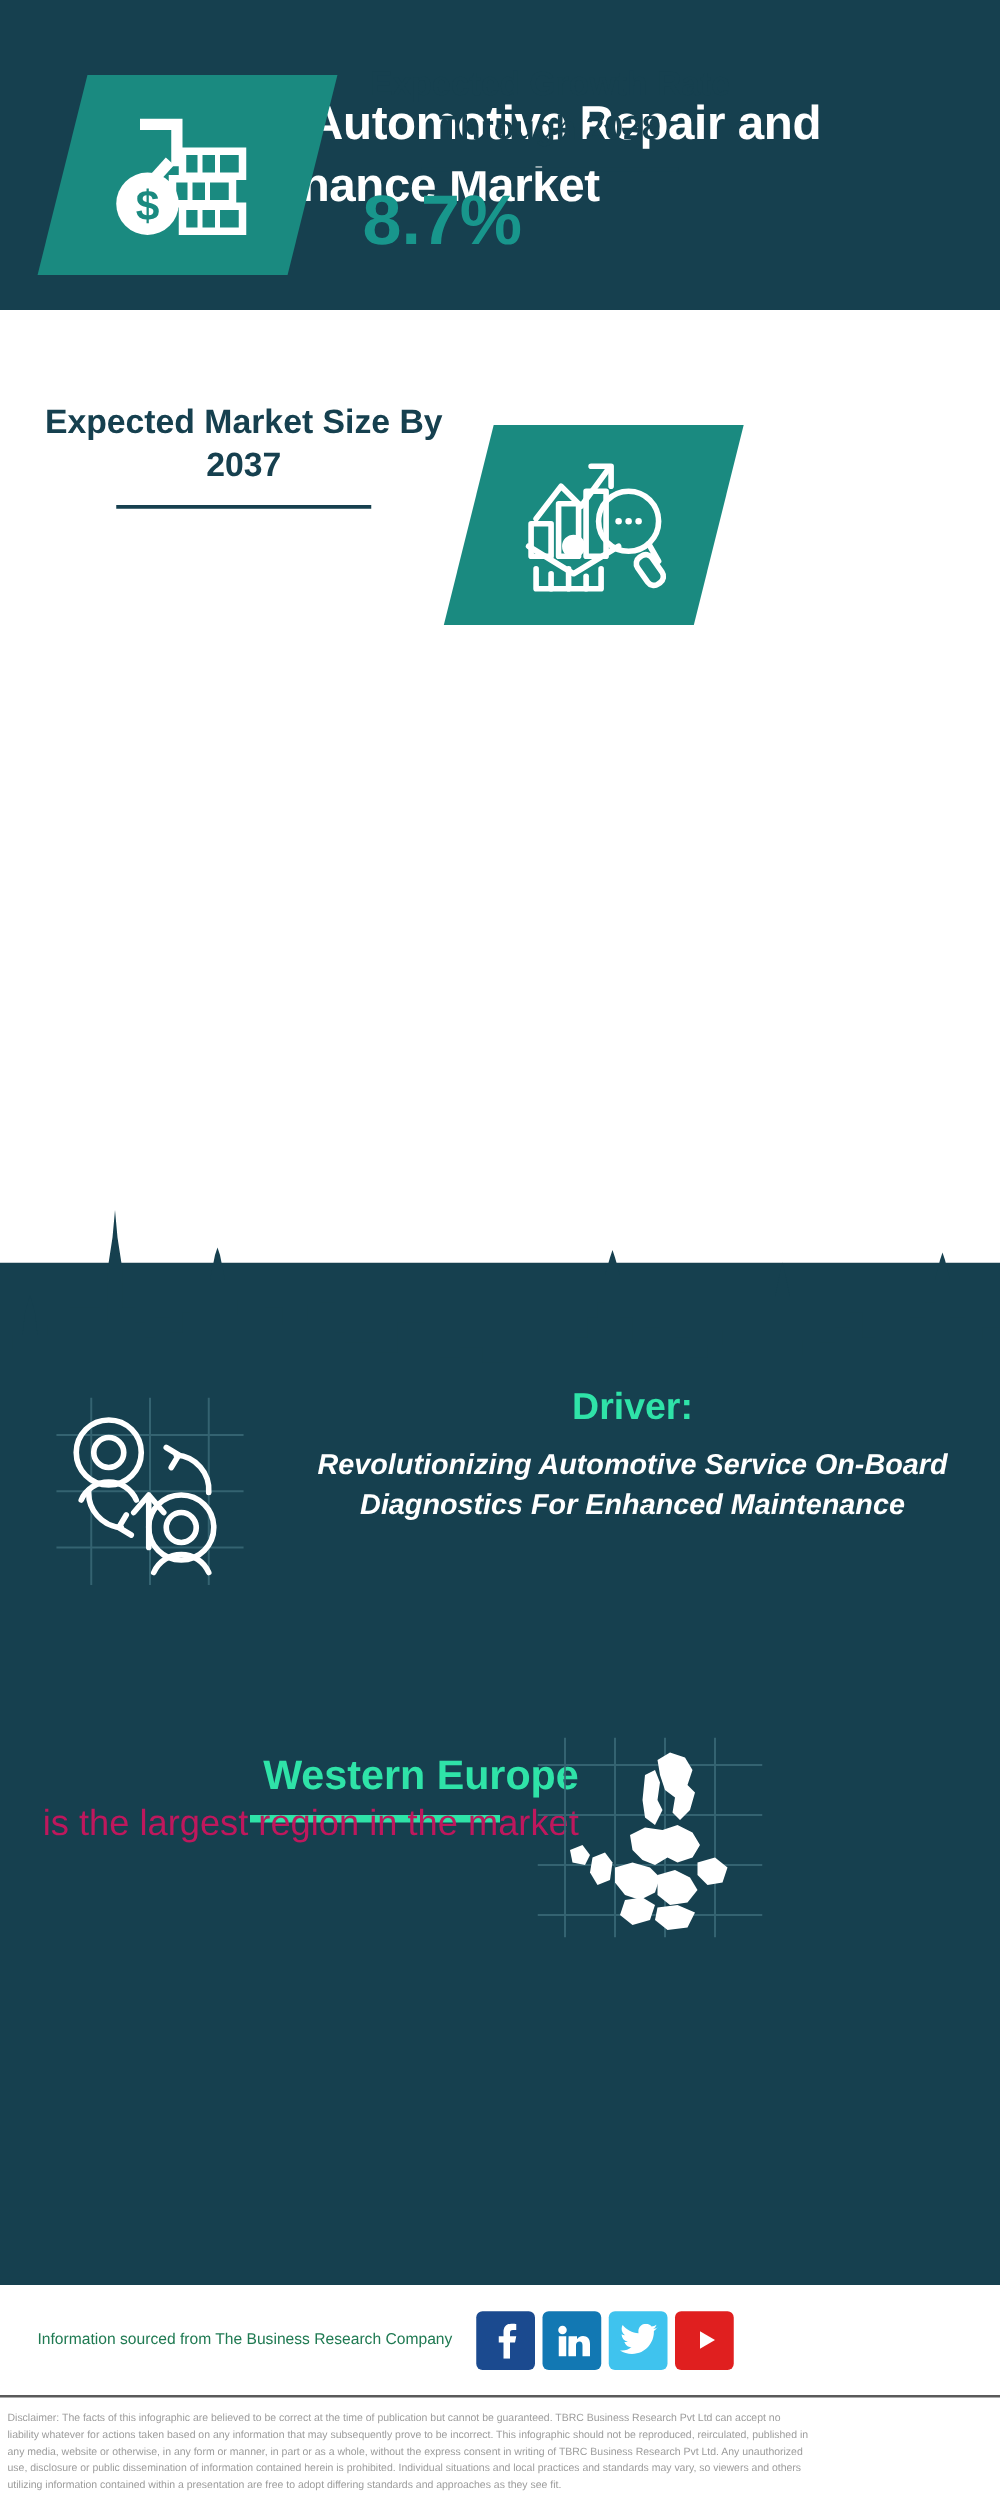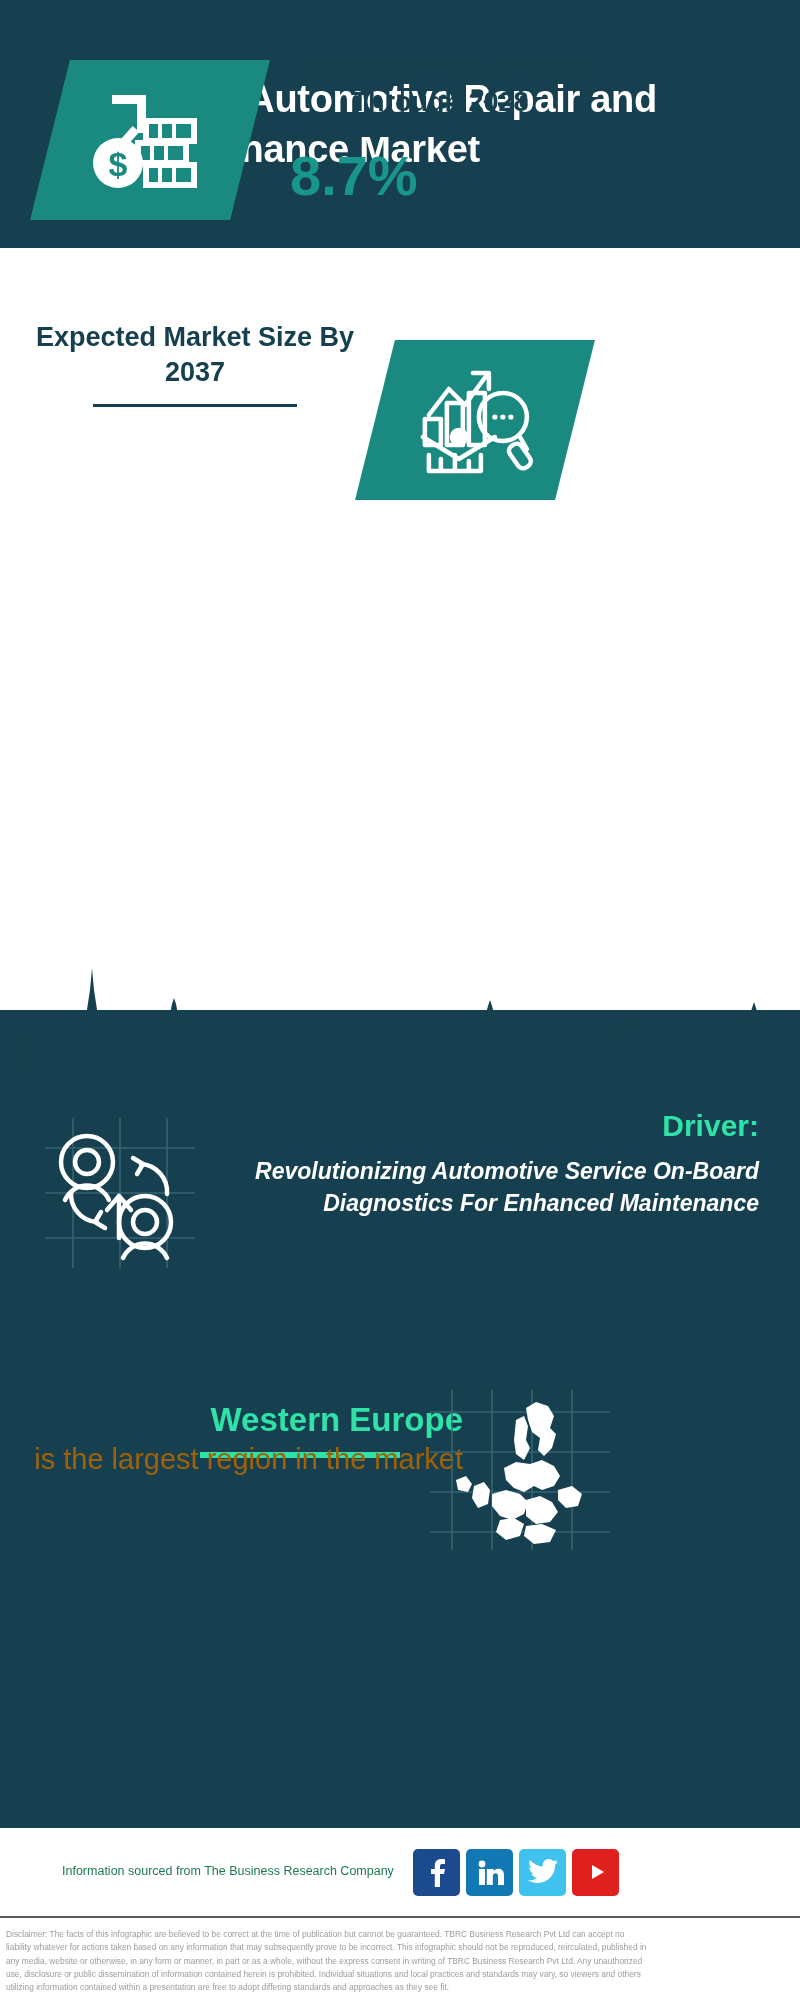--- a/index.html
+++ b/index.html
@@ -69,41 +69,41 @@
 
   
   .dark-zone {
     position:absolute; left:0; top:1010px; width:800px; height:818px;
     background:#16404f; z-index:-1;
   }
 
   
   .driver-wrap { position:absolute; left:0; top:1108px; width:800px; }
   .driver-icon { position:absolute; left:45px; top:10px; width:150px; height:150px; }
-  .driver-text { position:absolute; left:199px; top:0; width:560px; text-align:right; }
+  .driver-text { position:absolute; left:226px; top:0; width:560px; text-align:center; }
   .driver-heading { color:#2fe3a8; font-weight:bold; font-size:30px; line-height:1.2; margin-bottom:12px; }
   .driver-body { color:#ffffff; font-weight:bold; font-size:23px; line-height:1.37;font-style:italic; }
 
   .green-rule {
     position:absolute; left:200px; top:1452px; width:200px; height:6px;
     background:#2fe3a8;
   }
 
   
   .region-wrap { position:absolute; left:0; top:1400px; width:800px; }
   .region-text { position:absolute; left:20px; top:0; width:430px; text-align:right;margin-left:13px; }
   .region-name { color:#2fe3a8; font-weight:bold; font-size:33px; line-height:1.24; }
-  .region-sub { color:#a16207; font-size:29px; line-height:1.3; font-weight:normal; }
+  .region-sub { color:#be185d; font-size:29px; line-height:1.3; font-weight:normal; }
   .region-map { position:absolute; left:430px; top:-10px; width:180px; height:160px; }
 
   
   .footer {
     position:absolute; left:0; top:1828px; width:800px; height:88px;
     background:#ffffff;
-    display:flex; align-items:center;padding-left:32px;
+    display:flex; align-items:center;
   }
   .footer-src { margin-left:30px; width:345px; }
   .footer-src div { color:#1f7a52; font-size:12.5px; line-height:1.55; }
   .social-row { display:flex; gap:6px; margin-left:6px; }
   .social { width:47px; height:47px; border-radius:5px; display:flex; align-items:center; justify-content:center; }
   .s-fb { background:#1b4a8f; }
   .s-li { background:#1278b3; }
   .s-tw { background:#3fc3ee; }
   .s-yt { background:#e01f1f; }
 

